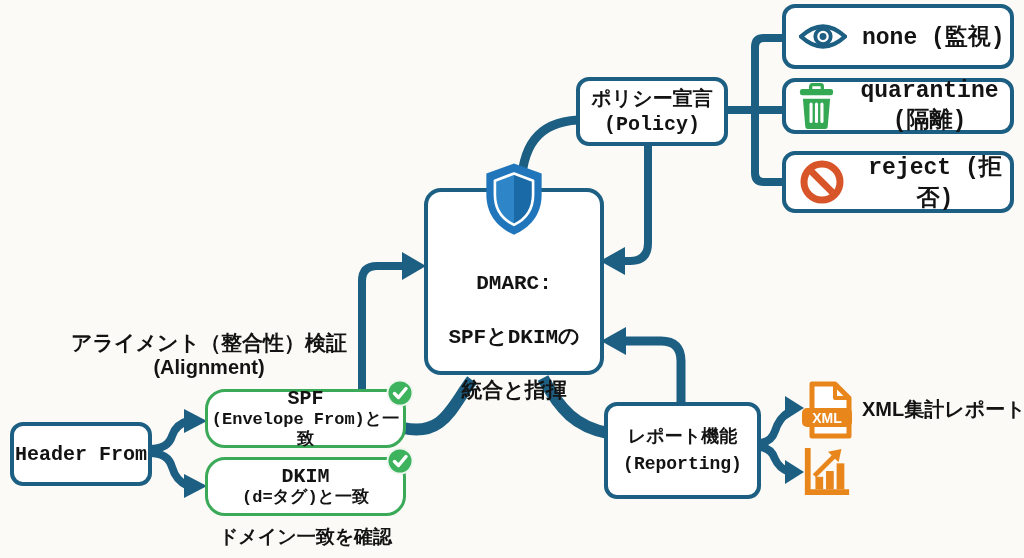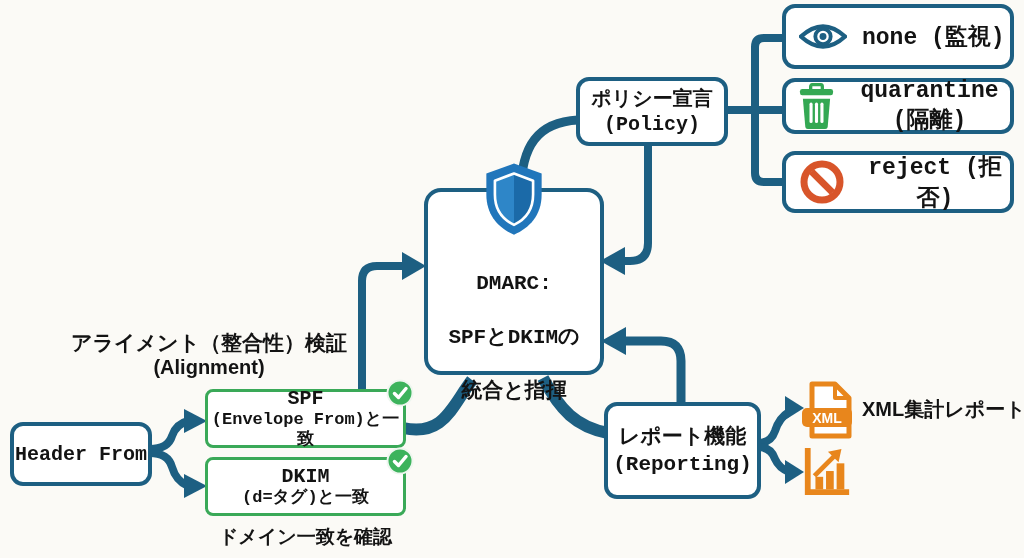--- a/index.html
+++ b/index.html
@@ -23,33 +23,33 @@
   
   .policy{left:576px;top:77px;width:152px;height:69px;font-size:20px;line-height:25px;}
   
   .opt{justify-content:flex-start;padding-left:13px;gap:15px;font-size:23px;}
   .opt-none{left:782px;top:4px;width:232px;height:65px;}
   .opt-quarantine{left:782px;top:78px;width:232px;height:56px;}
   .opt-reject{left:782px;top:151px;width:232px;height:62px;}
   .opt .icn{width:48px;display:flex;justify-content:center;align-items:center;}
   
   .headerfrom{left:10px;top:422px;width:142px;height:64px;font-size:20px;}
-  .check{left:205px;top:389px;width:201px;height:59px;border:3px solid #3aa958;border-radius:8px;}
+  .check{left:205px;top:389px;width:201px;height:59px;border:3px solid #3aa958;border-radius:20px;}
   .check.dkim{top:457px;justify-content:center;}
   .check .t1{font-size:20px;line-height:23px;}
   .check .t2{font-size:17px;line-height:20px;}
   .badge{position:absolute;right:-11px;top:-13px;z-index:3;}
   .align-heading{position:absolute;left:24px;top:330px;width:370px;z-index:2;
     text-align:center;font-weight:700;}
   .align-heading .l1{font-size:21px;line-height:25px;}
   .align-heading .l2{font-size:20px;line-height:24px;}
   .note{position:absolute;left:195px;top:524px;width:221px;z-index:2;
     text-align:center;font-weight:700;font-size:19px;}
   
-  .reporting{left:604px;top:402px;width:157px;height:97px;font-size:21px;line-height:27px;}
+  .reporting{left:604px;top:402px;width:157px;height:97px;font-size:18px;line-height:27px;}
   .rpt-icon{position:absolute;z-index:2;}
   .rpt-xml{left:799px;top:381px;}
   .rpt-chart{left:801px;top:444px;}
   .rpt-label{position:absolute;z-index:2;font-weight:700;font-size:20px;white-space:nowrap;}
   .rpt-label.xml{left:862px;top:396px;}
   .rpt-label.fail{left:862px;top:460px;}
 </style>
 </head>
 <body>
 

